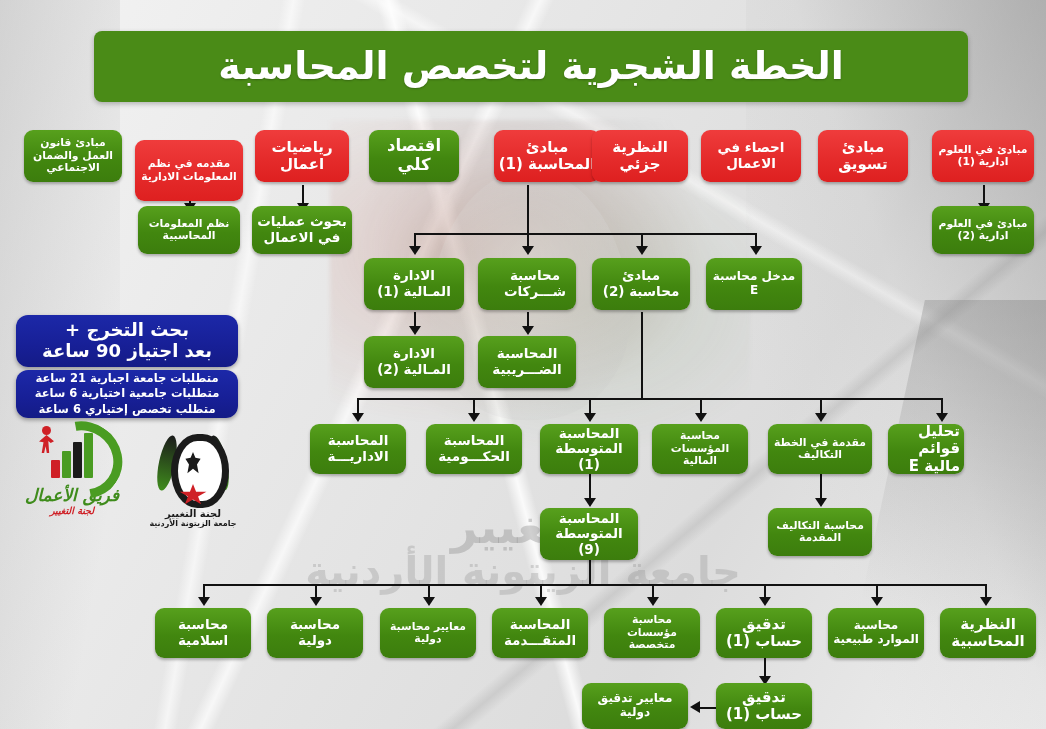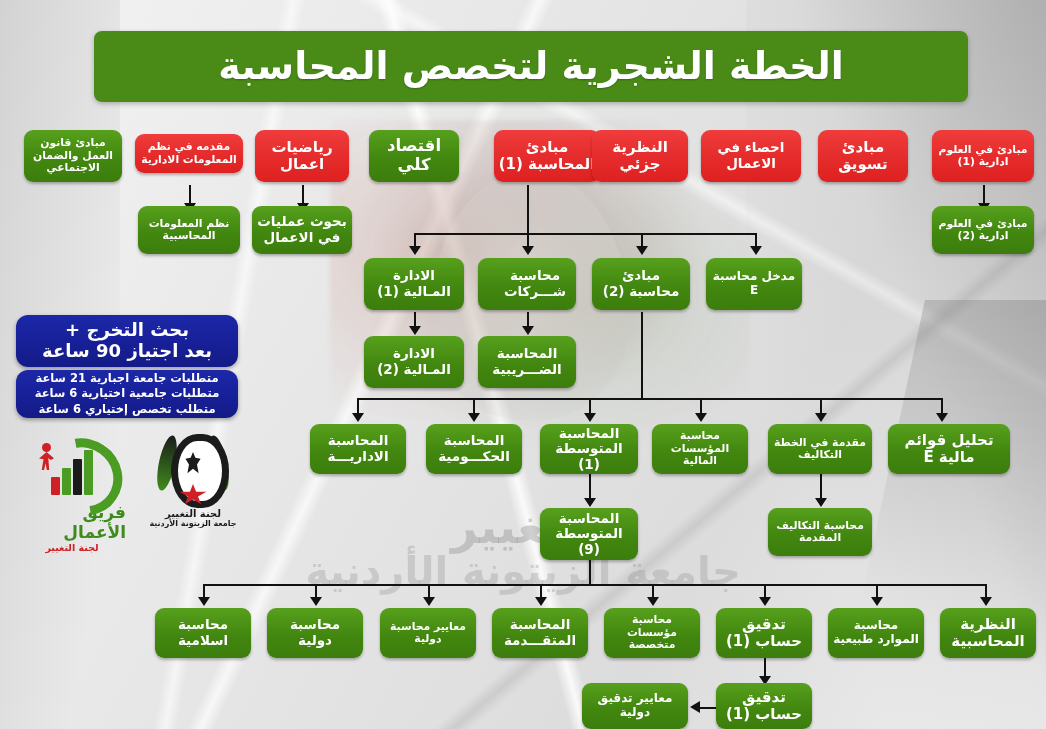--- a/index.html
+++ b/index.html
@@ -118,21 +118,21 @@
   }
   .arrow-left{
     position:absolute;width:0;height:0;
     border-top:6px solid transparent;
     border-bottom:6px solid transparent;
     border-right:10px solid #111;
   }
 
   
   .logo-wrap{position:absolute;display:flex;flex-direction:column;align-items:center;}
-  .logo-biz{left:18px;top:437px;width:108px;}
+  .logo-biz{left:18px;top:420px;width:108px;font-style:italic;}
   .logo-uni{left:140px;top:432px;width:106px;}
   .biz-mark{position:relative;width:86px;height:62px;}
   .biz-arc{
     position:absolute;left:14px;top:2px;width:62px;height:58px;
     border:9px solid #4a9c22;border-radius:50%;
     border-left-color:transparent;border-bottom-color:transparent;
     transform:rotate(35deg);
   }
   .biz-bar{position:absolute;bottom:4px;width:9px;border-radius:1px;}
   .b1{left:22px;height:18px;background:#cf2026;}
@@ -257,21 +257,21 @@
   <div class="line vline" style="left:985px;top:584px;height:16px;"></div>
   <div class="arrow-down" style="left:980px;top:597px;"></div>
 
   <div class="line vline" style="left:764px;top:658px;height:22px;"></div>
   <div class="arrow-down" style="left:759px;top:676px;"></div>
 
   <div class="line hline" style="left:700px;top:707px;width:42px;"></div>
   <div class="arrow-left" style="left:690px;top:701px;"></div>
 
   <div class="node green fs11" style="left:24px;top:130px;width:98px;height:52px;">مبادئ قانون العمل والضمان الاجتماعي</div>
-  <div class="node red   fs11" style="left:135px;top:134px;width:108px;height:39px;">مقدمه في نظم المعلومات الادارية</div>
+  <div class="node red   fs11" style="left:135px;top:140px;width:108px;height:61px;">مقدمه في نظم المعلومات الادارية</div>
   <div class="node red   fs15" style="left:255px;top:130px;width:94px;height:52px;">رياضيات اعمال</div>
   <div class="node green fs16" style="left:369px;top:130px;width:90px;height:52px;">اقتصاد كلي</div>
   <div class="node red   fs15" style="left:474px;top:130px;width:106px;height:52px;margin-left:20px;">مبادئ المحاسبة (1)</div>
   <div class="node red   fs15" style="left:592px;top:130px;width:96px;height:52px;">النظرية جزئي</div>
   <div class="node red   fs13" style="left:701px;top:130px;width:100px;height:52px;">احصاء في الاعمال</div>
   <div class="node red   fs15" style="left:818px;top:130px;width:90px;height:52px;">مبادئ تسويق</div>
   <div class="node red   fs11" style="left:932px;top:130px;width:102px;height:52px;">مبادئ في العلوم ادارية (1)</div>
 
   <div class="node green fs11" style="left:138px;top:206px;width:102px;height:48px;">نظم المعلومات المحاسبية</div>
   <div class="node green fs13" style="left:252px;top:206px;width:100px;height:48px;">بحوث عمليات في الاعمال</div>
@@ -283,21 +283,21 @@
   <div class="node green fs12" style="left:706px;top:258px;width:96px;height:52px;">مدخل محاسبة E</div>
 
   <div class="node green fs13" style="left:364px;top:336px;width:100px;height:52px;">الادارة المـالية (2)</div>
   <div class="node green fs13" style="left:478px;top:336px;width:98px;height:52px;">المحاسبة الضـــريبية</div>
 
   <div class="node green fs13" style="left:310px;top:424px;width:96px;height:50px;">المحاسبة الاداريـــة</div>
   <div class="node green fs13" style="left:426px;top:424px;width:96px;height:50px;">المحاسبة الحكـــومية</div>
   <div class="node green fs13" style="left:540px;top:424px;width:98px;height:50px;">المحاسبة المتوسطة (1)</div>
   <div class="node green fs11" style="left:652px;top:424px;width:96px;height:50px;">محاسبة المؤسسات المالية</div>
   <div class="node green fs11" style="left:768px;top:424px;width:104px;height:50px;">مقدمة في الخطة التكاليف</div>
-  <div class="node green fs15" style="left:888px;top:424px;width:122px;height:50px;">تحليل قوائم مالية E</div>
+  <div class="node green fs15" style="left:888px;top:424px;width:76px;height:50px;text-align:right;">تحليل قوائم مالية E</div>
 
   <div class="node green fs13" style="left:540px;top:508px;width:98px;height:52px;">المحاسبة المتوسطة (9)</div>
   <div class="node green fs11" style="left:768px;top:508px;width:104px;height:48px;">محاسبة التكاليف المقدمة</div>
 
   <div class="node green fs13" style="left:155px;top:608px;width:96px;height:50px;">محاسبة اسلامية</div>
   <div class="node green fs13" style="left:267px;top:608px;width:96px;height:50px;">محاسبة دولية</div>
   <div class="node green fs11" style="left:380px;top:608px;width:96px;height:50px;">معايير محاسبة دولية</div>
   <div class="node green fs13" style="left:492px;top:608px;width:96px;height:50px;">المحاسبة المتقـــدمة</div>
   <div class="node green fs11" style="left:604px;top:608px;width:96px;height:50px;">محاسبة مؤسسات متخصصة</div>
   <div class="node green fs15" style="left:716px;top:608px;width:96px;height:50px;">تدقيق حساب (1)</div>

